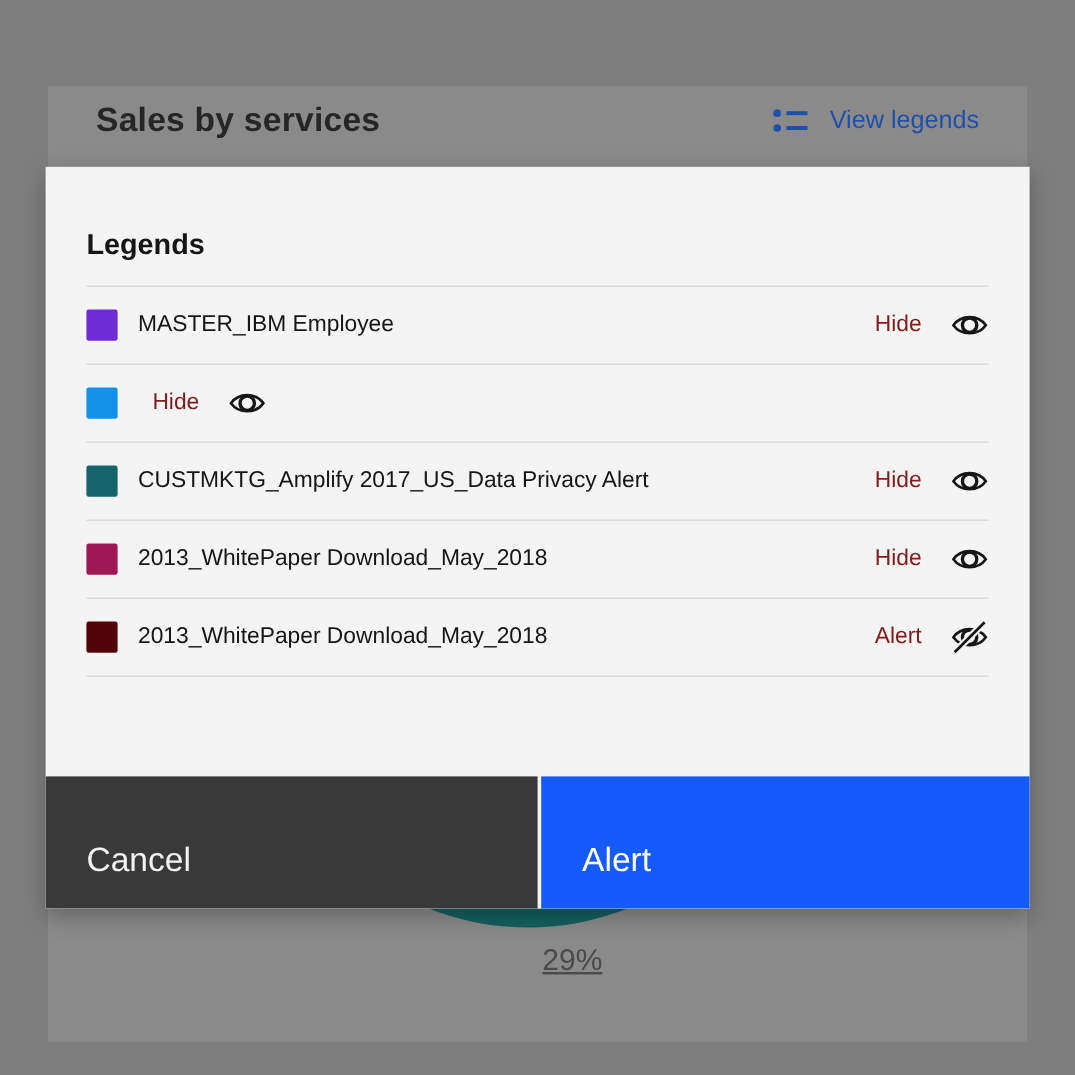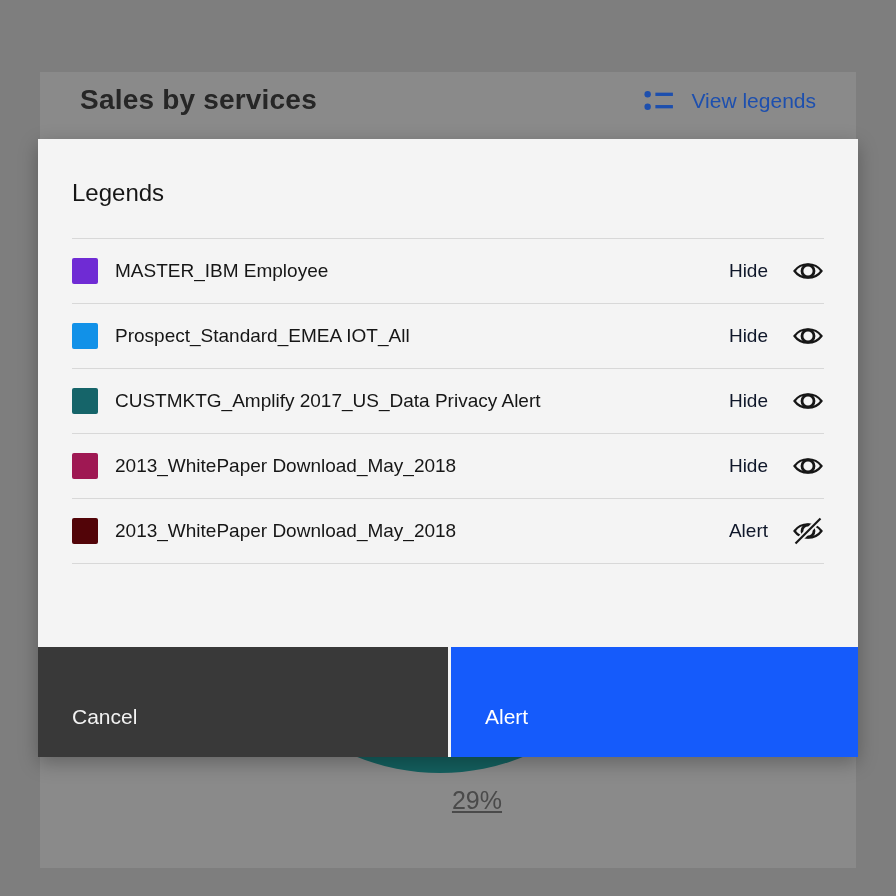--- a/index.html
+++ b/index.html
@@ -35,56 +35,56 @@
     position:absolute;left:402px;top:786px;width:150px;z-index:3;
     text-align:center;font-size:25px;color:#4a4a4a;text-decoration:underline;
   }
   
   .modal{
     position:absolute;left:38px;top:139px;width:820px;height:618px;
     background:#f4f4f4;z-index:10;
     box-shadow:0 6px 18px rgba(0,0,0,.28);
   }
   .modal-title{
-    margin:0;padding:40px 34px 0 34px;
-    font-size:24px;font-weight:400;color:#161616;
+    margin:0;padding:52px 34px 0 34px;
+    font-size:24px;font-weight:700;color:#161616;
   }
   .legend-list{
     position:absolute;left:34px;right:34px;top:99px;
     border-top:1px solid #d8d8d8;
   }
   .legend-row{
     height:64px;display:flex;align-items:center;
     border-bottom:1px solid #d8d8d8;
   }
   .swatch{
     width:26px;height:26px;border-radius:2px;flex:0 0 26px;
     margin-right:17px;background:#ccc;
   }
   .legend-label{
     flex:1;font-size:19px;color:#161616;
     white-space:nowrap;overflow:hidden;text-overflow:ellipsis;
   }
   .legend-action{
-    font-size:19px;color:#0f172a;margin:0 24px 0 12px;cursor:pointer;
+    font-size:19px;color:#7f1d1d;margin:0 24px 0 12px;cursor:pointer;
   }
   .eye{width:32px;height:32px;flex:0 0 32px;cursor:pointer;}
   .eye svg{display:block;}
   .eye .slash,.eye .slash-casing{display:none;}
   .eye.off .slash{display:block;}
   .eye.off .slash-casing{display:block;}
   
   .modal-footer{
     position:absolute;left:0;right:0;bottom:0;height:110px;
     display:flex;gap:3px;background:#f4f4f4;
   }
   .modal-footer button{
     border:none;margin:0;outline:none;cursor:pointer;
     text-align:left;padding:30px 0 0 34px;box-sizing:border-box;
-    font-family:"Liberation Sans", sans-serif;font-size:21px;
+    font-family:"Liberation Sans", sans-serif;font-size:28px;
     display:block;height:110px;align-self:flex-start;
   }
   .btn-cancel{width:410px;background:#393939;color:#f2f2f2;}
   .btn-apply{flex:1;background:#155bfb;color:#ffffff;}
 </style>
 </head>
 <body>
 
 <div class="card"></div>
 
@@ -117,21 +117,20 @@
       <svg width="32" height="32" viewBox="0 0 32 32">
         <path d="M2.5 16 C 9 7, 23 7, 29.5 16 C 23 25, 9 25, 2.5 16 Z" fill="none" stroke="#161616" stroke-width="2.2"></path>
         <circle cx="16" cy="16" r="6" fill="none" stroke="#161616" stroke-width="2.8"></circle>
         <line class="slash-casing" x1="3.5" y1="28.5" x2="28.5" y2="3.5" stroke="#f4f4f4" stroke-width="6"></line>
         <line class="slash" x1="3.5" y1="28.5" x2="28.5" y2="3.5" stroke="#161616" stroke-width="2.2"></line>
       </svg>
     </span>
   </div>
       <div class="legend-row">
     <span class="swatch" style="background: rgb(17, 145, 232);"></span>
-    <span class="legend-label">Prospect_Standard_EMEA IOT_All</span>
     <span class="legend-action">Hide</span>
     <span class="eye">
       <svg width="32" height="32" viewBox="0 0 32 32">
         <path d="M2.5 16 C 9 7, 23 7, 29.5 16 C 23 25, 9 25, 2.5 16 Z" fill="none" stroke="#161616" stroke-width="2.2"></path>
         <circle cx="16" cy="16" r="6" fill="none" stroke="#161616" stroke-width="2.8"></circle>
         <line class="slash-casing" x1="3.5" y1="28.5" x2="28.5" y2="3.5" stroke="#f4f4f4" stroke-width="6"></line>
         <line class="slash" x1="3.5" y1="28.5" x2="28.5" y2="3.5" stroke="#161616" stroke-width="2.2"></line>
       </svg>
     </span>
   </div>

